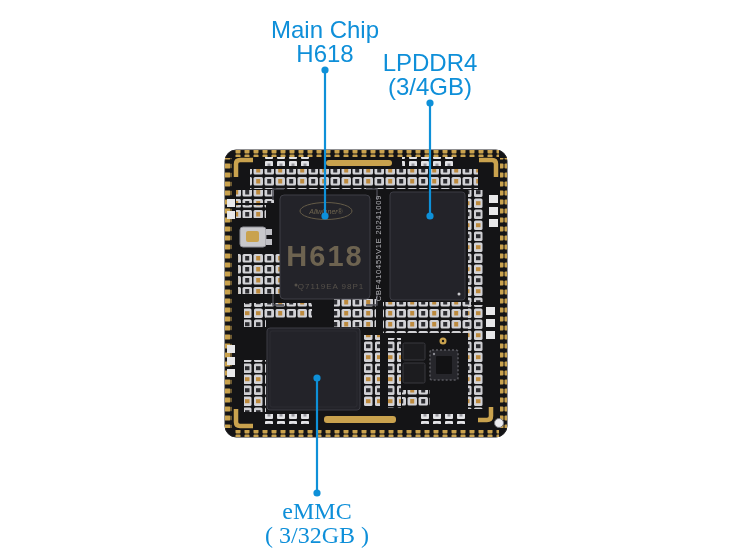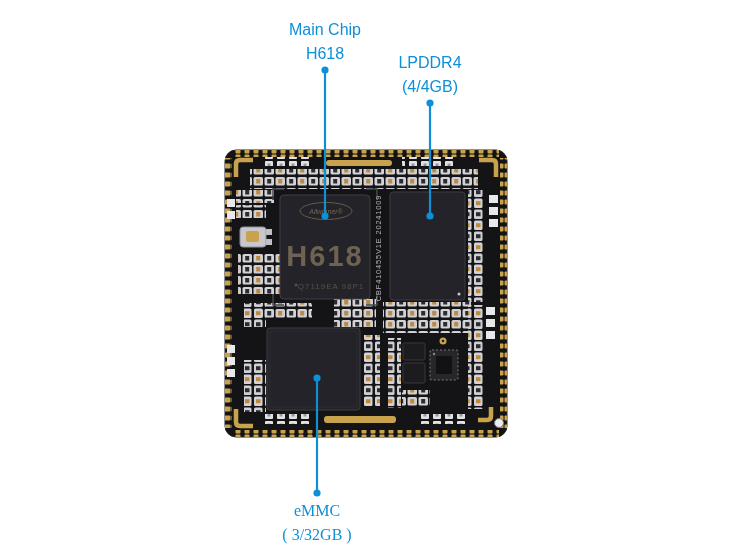--- a/index.html
+++ b/index.html
@@ -9,21 +9,21 @@
     background:#ffffff;
     overflow:hidden;
     font-family:"Liberation Sans", sans-serif;
   }
   .stage svg{position:absolute;left:0;top:0;}
   .callout{
     position:absolute;
     width:200px;
     text-align:center;
     color:#0e8fd9;
-    font-size:16px;
+    font-size:24px;
     line-height:24px;
     font-family:"Liberation Sans", sans-serif;
   }
   .callout .l1{white-space:nowrap;}
   .callout .l2{white-space:nowrap;}
 </style>
 </head>
 <body>
 
 <div class="stage">
@@ -173,21 +173,21 @@
   </g>
 </svg>
 
 <div class="callout" style="left:225px;top:18px;">
   <div class="l1">Main Chip</div>
   <div class="l2">H618</div>
 </div>
 
 <div class="callout" style="left:330px;top:51px;">
   <div class="l1">LPDDR4</div>
-  <div class="l2">(4/4GB)</div>
+  <div class="l2">(3/4GB)</div>
 </div>
 
 <div class="callout" style="left:217px;top:499px;font-family:Liberation Serif, serif;">
   <div class="l1">eMMC</div>
   <div class="l2">( 3/32GB )</div>
 </div>
 
 </div>
 
 </body></html>

